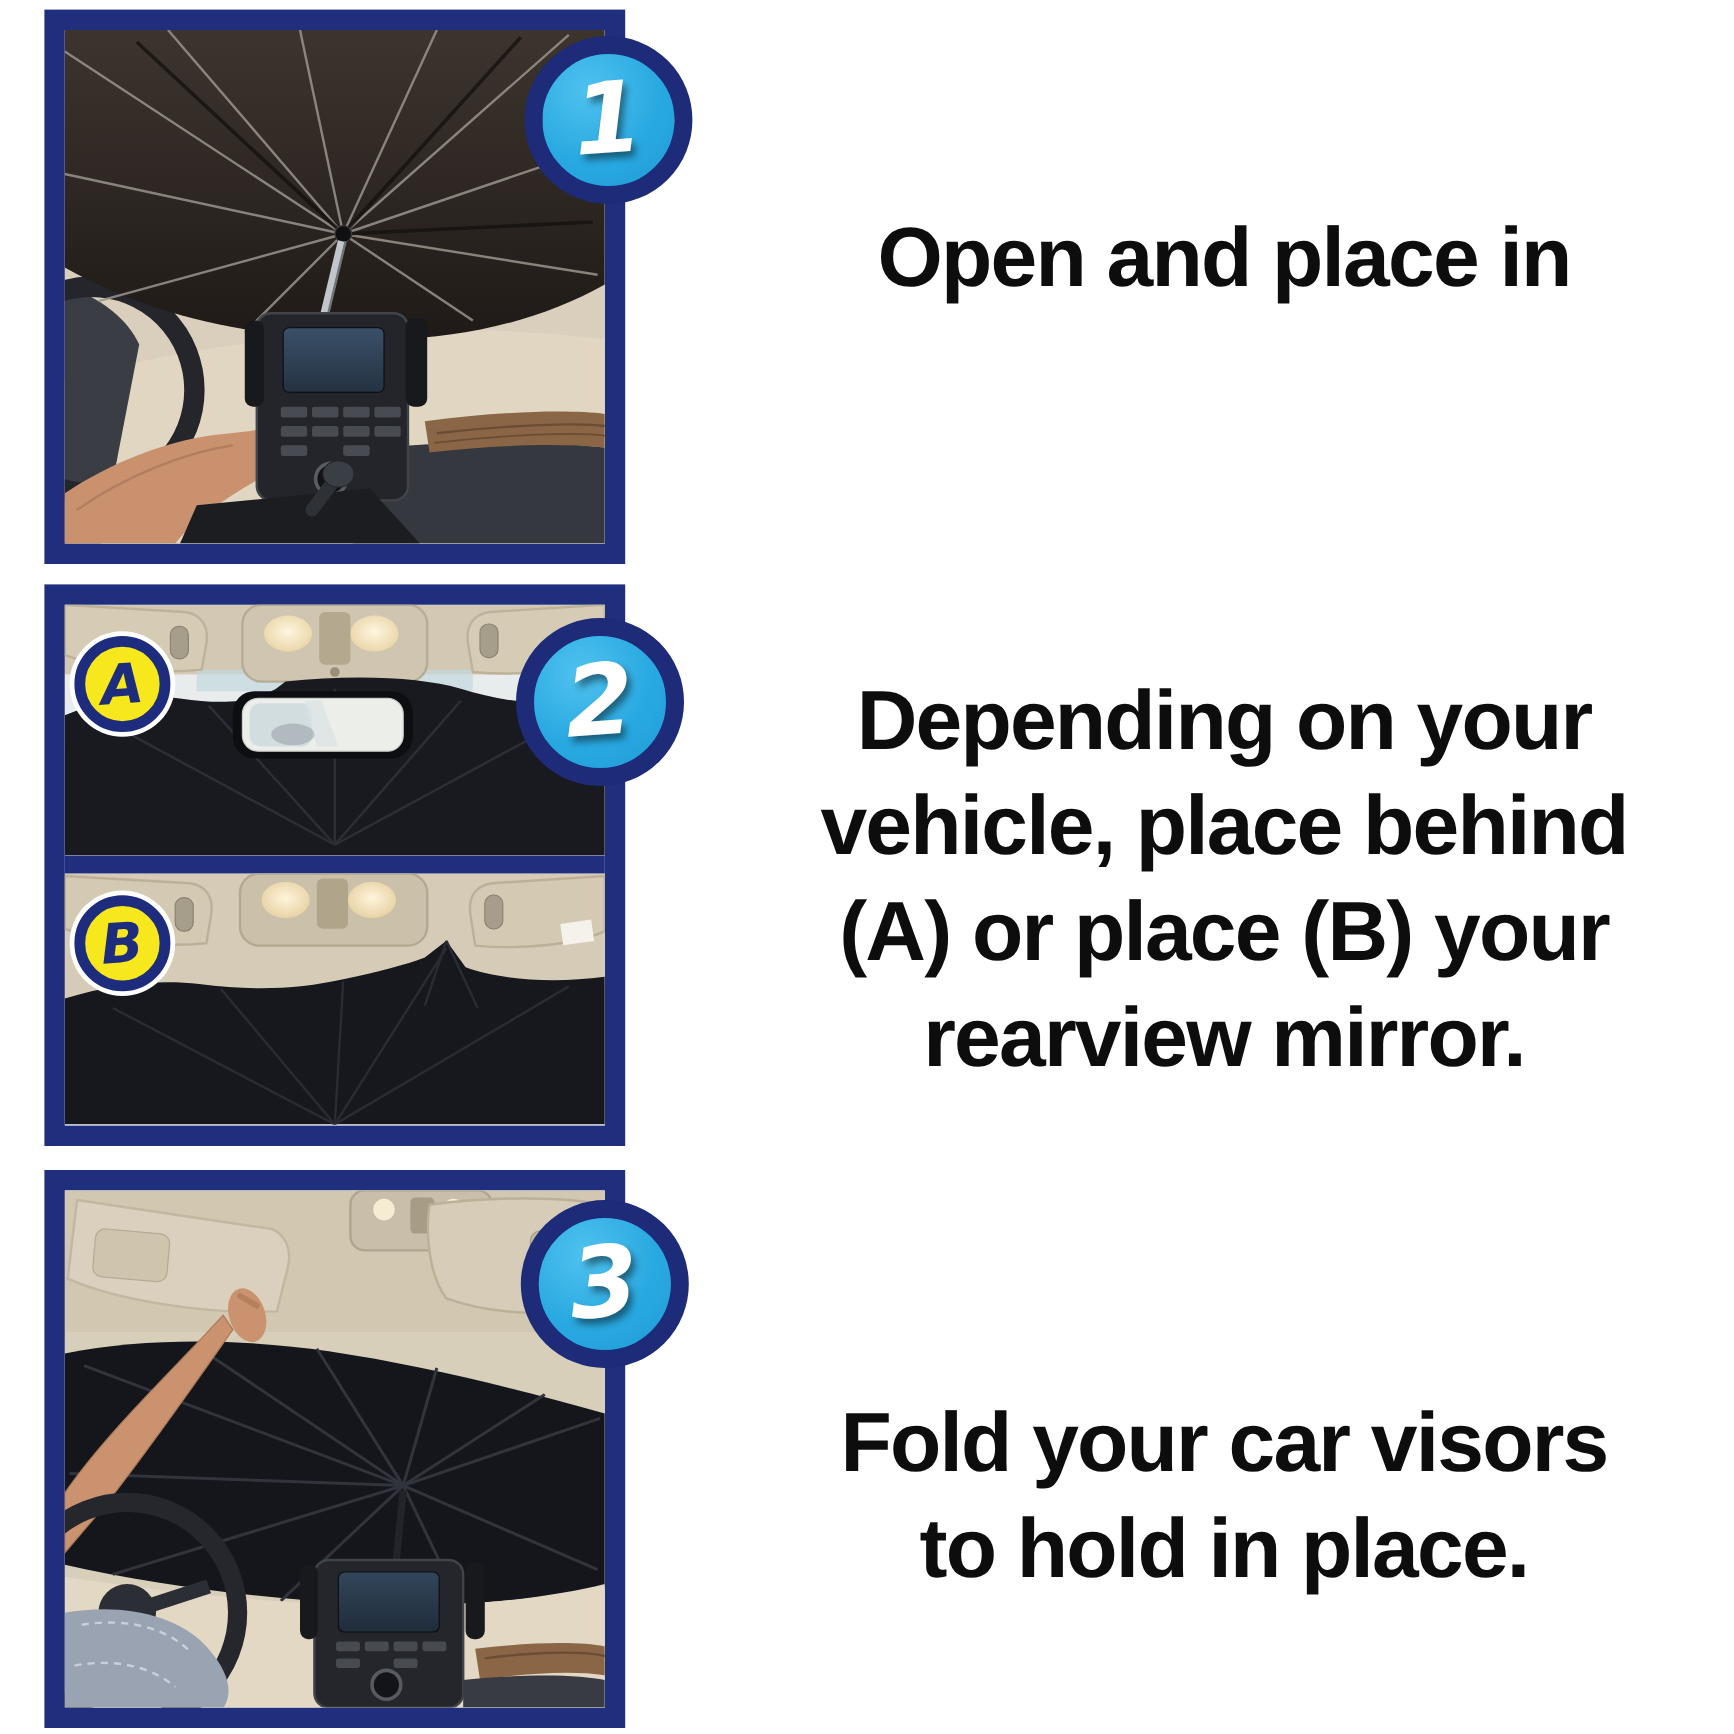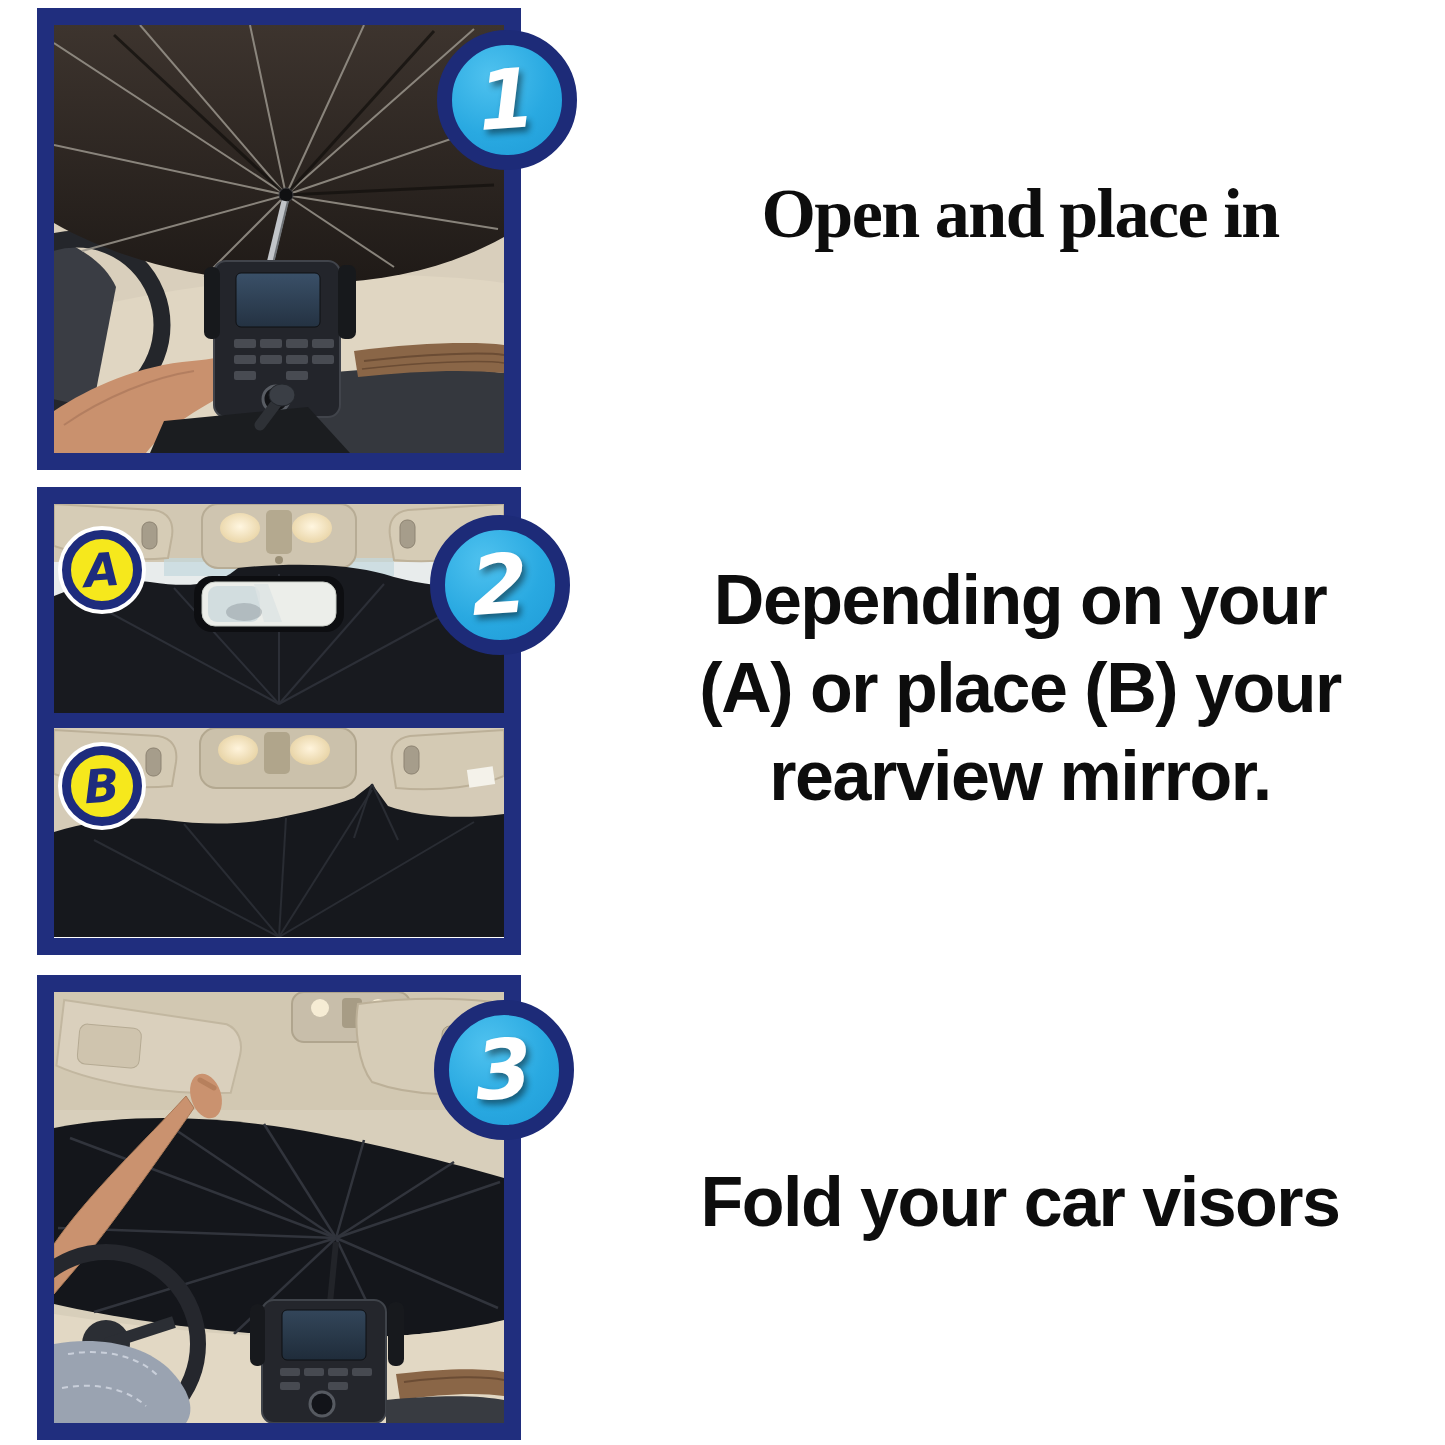--- a/index.html
+++ b/index.html
@@ -305,27 +305,29 @@
     <span class="num">3</span>
   </div>
 
   <div class="ab-badge" style="left:62px;top:530px;">
     <span class="ab">A</span>
   </div>
   <div class="ab-badge" style="left:62px;top:746px;">
     <span class="ab">B</span>
   </div>
 
-  <div class="caption" style="top:170px;font-family:Liberation Serif, serif;">
+  <div class="caption" style="top:170px;">
     <span class="cap-line">Open and place in</span>
   </div>
 
   <div class="caption" style="top:556px;text-align:center;">
     <span class="cap-line">Depending on your</span>
+    <span class="cap-line">vehicle, place behind</span>
     <span class="cap-line">(A) or place (B) your</span>
     <span class="cap-line">rearview mirror.</span>
   </div>
 
   <div class="caption" style="top:1158px;">
     <span class="cap-line">Fold your car visors</span>
+    <span class="cap-line">to hold in place.</span>
   </div>
 
 </div>
 
 </body></html>

